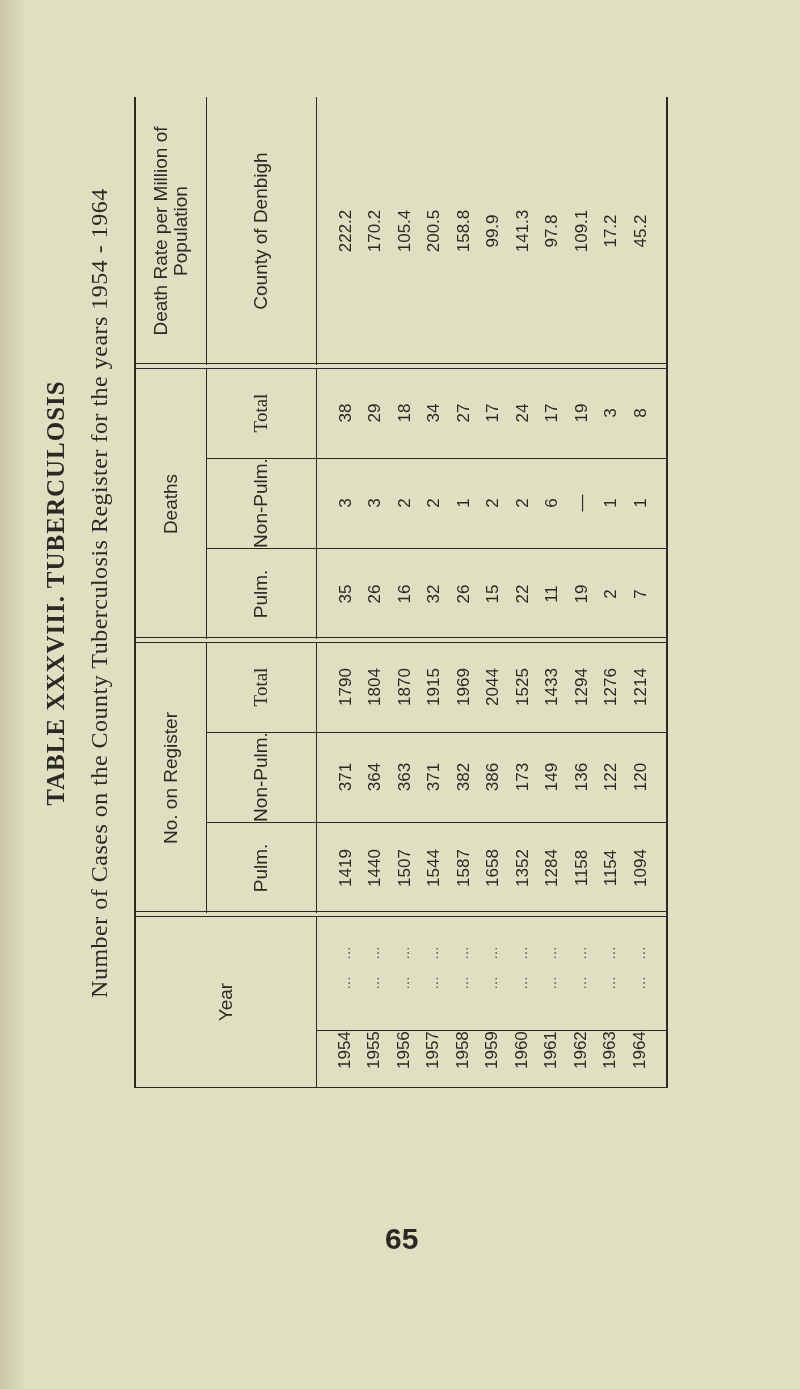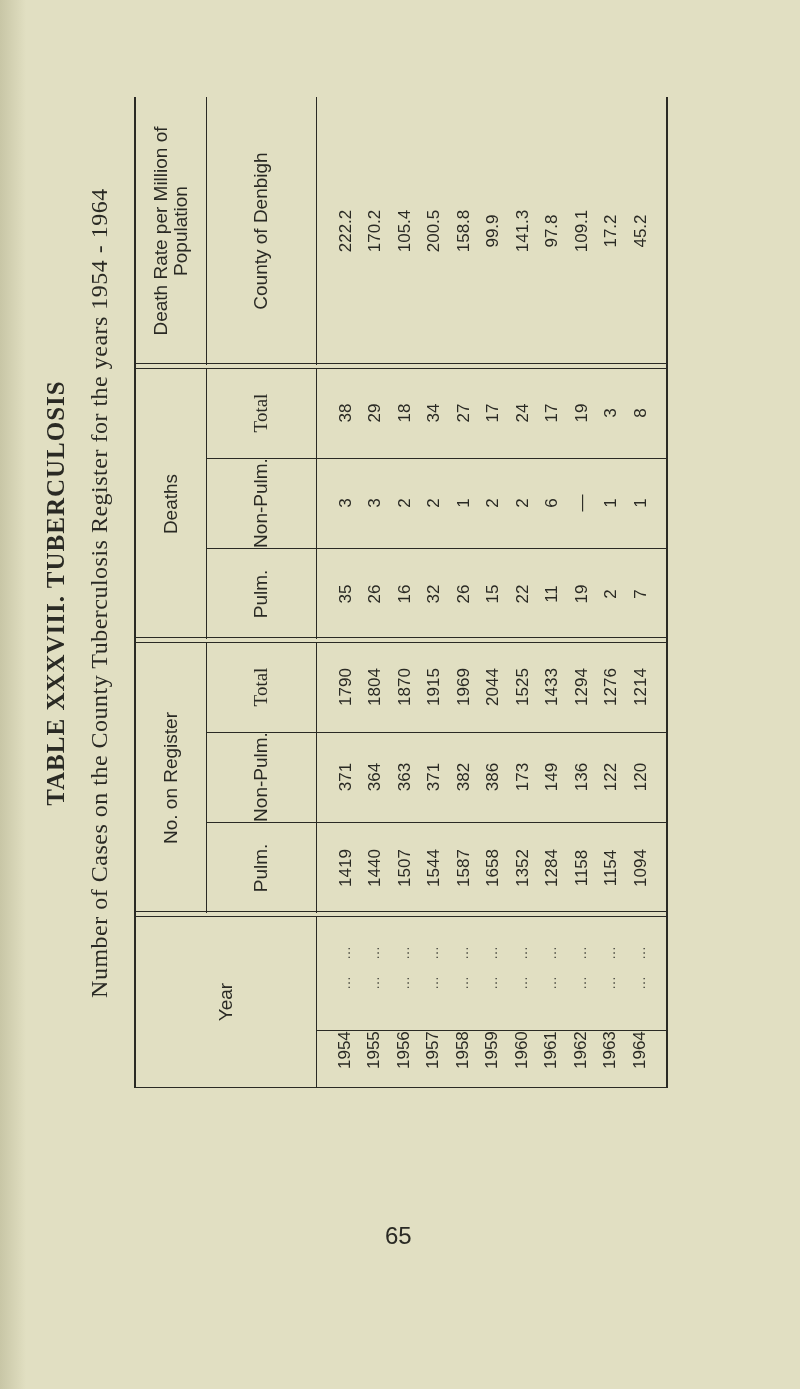--- a/index.html
+++ b/index.html
@@ -67,21 +67,21 @@
   .yr .y { width:56px; text-align:left; padding-left:18px; font-family:"Liberation Sans", sans-serif; font-size:17px; }
   .yr .dots { flex:1; letter-spacing:6px; color:#55554a; font-size:14px; text-align:center; }
   .dr-head {
     position:absolute; left:0; top:0; width:100%; height:70px;
     display:flex; align-items:center; justify-content:center; text-align:center;
     font-family:"Liberation Sans", sans-serif; font-size:19px; line-height:20px;
     border-bottom:1px solid #2a2a24;
   }
   .page-num {
     position:absolute; left:385px; top:1222px;
-    font-family:"Liberation Sans", sans-serif; font-weight:normal; font-size:24px;
+    font-family:"Liberation Sans", sans-serif; font-weight:bold; font-size:30px;
   }
 </style>
 </head>
 <body>
 
 <div class="binding-shadow"></div>
 
 <div class="rot">
   <div class="title">TABLE XXXVIII.   TUBERCULOSIS</div>
   <div class="subtitle">Number of Cases on the County Tuberculosis Register for the years 1954 - 1964</div>

